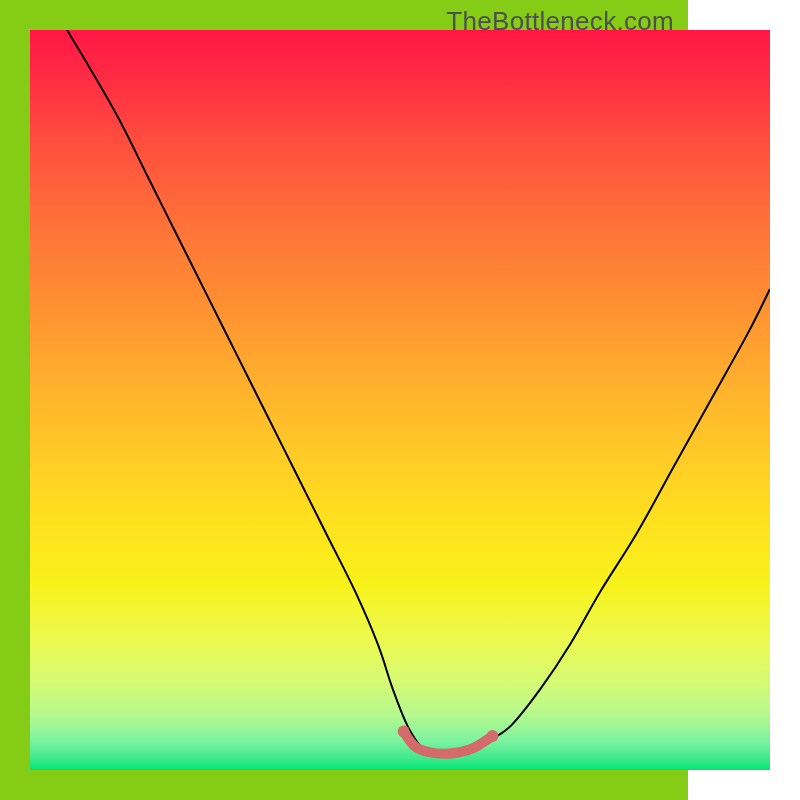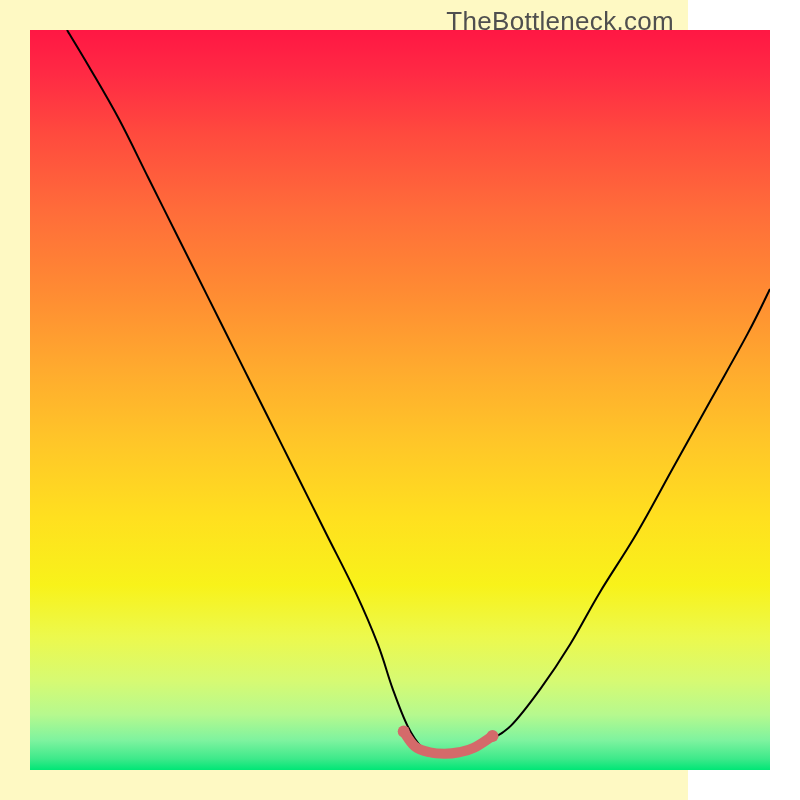--- a/index.html
+++ b/index.html
@@ -7,21 +7,21 @@
     padding: 0;
     width: 800px;
     height: 800px;
     overflow: hidden;
     font-family: Arial, Helvetica, sans-serif;
   }
   .frame {
     position: relative;
     width: 688px;
     height: 800px;
-    background: #fef9c3;
+    background: #84cc16;
   }
   .watermark {
     position: absolute;
     top: 6px;
     right: 14px;
     color: #4f4f4f;
     font-size: 26px;
     font-weight: 500;
     letter-spacing: 0.3px;
     z-index: 5;

